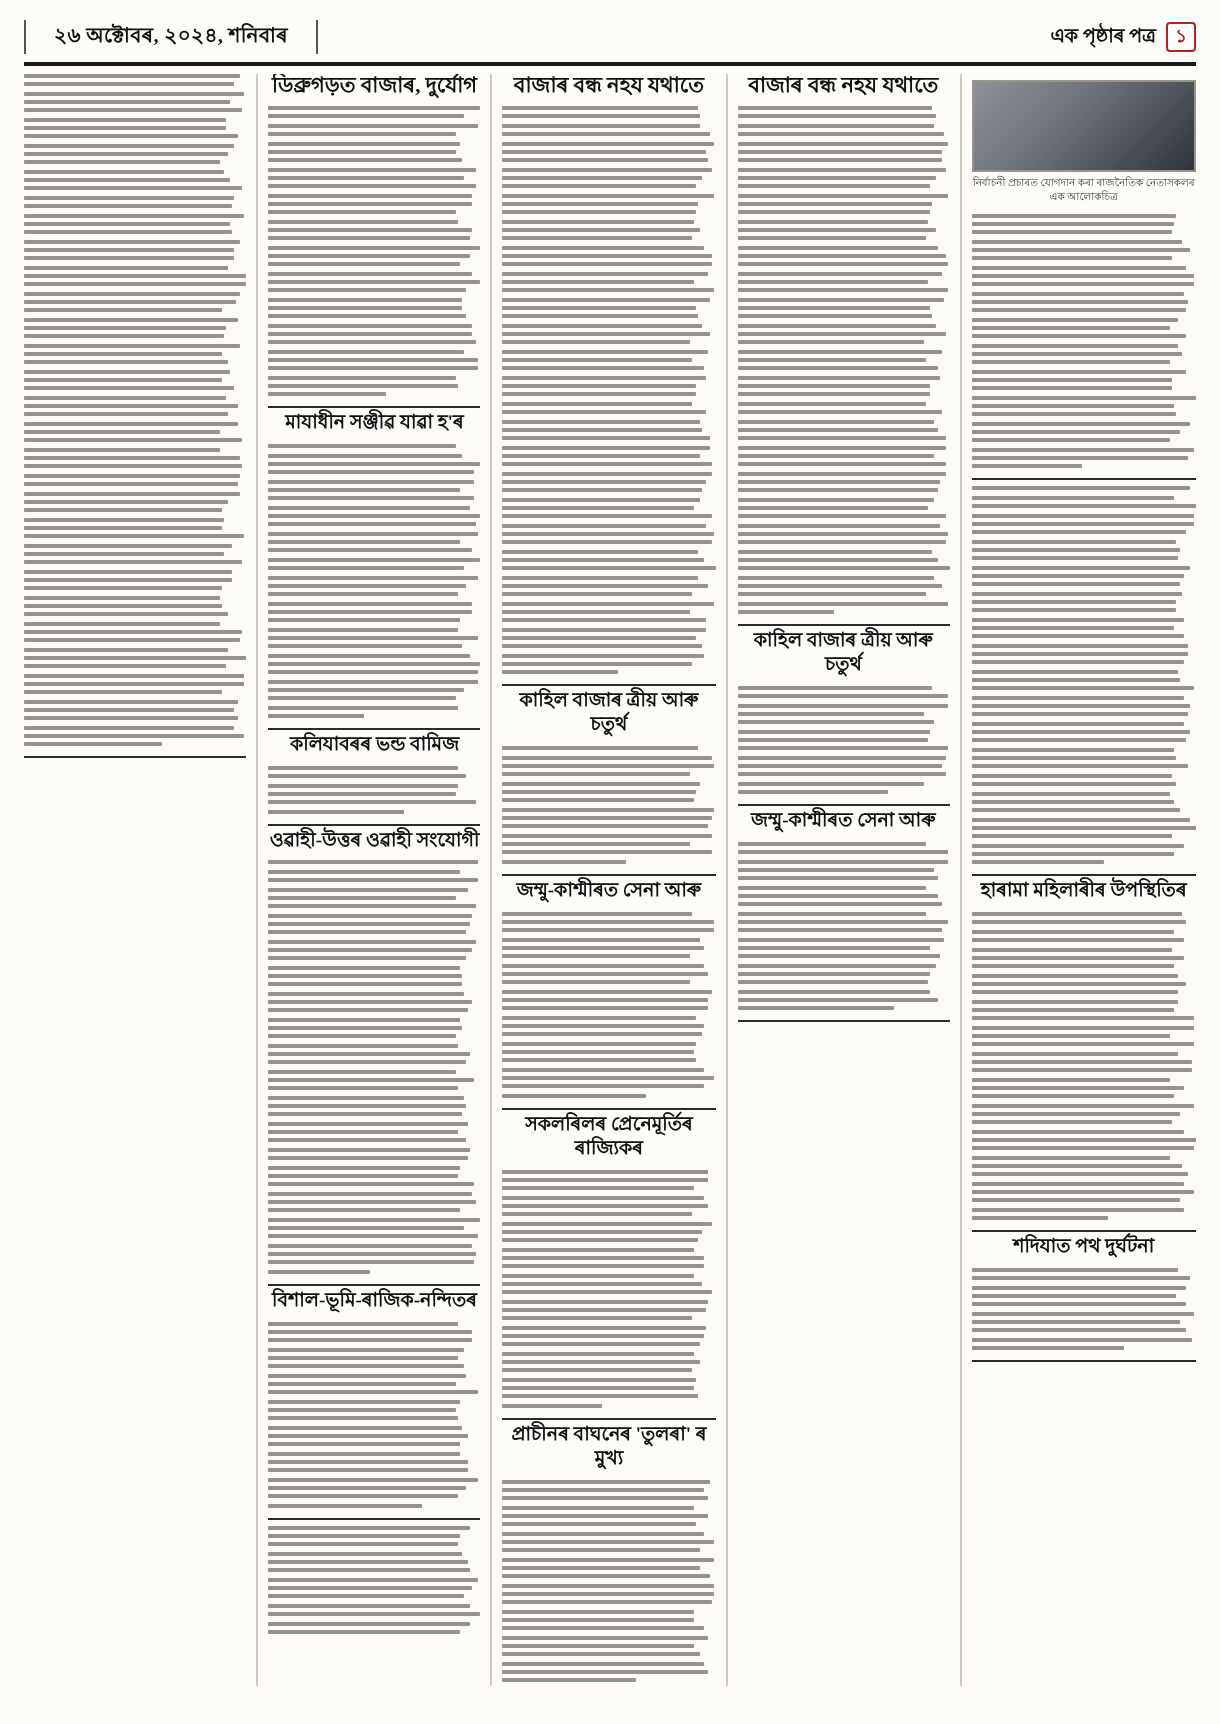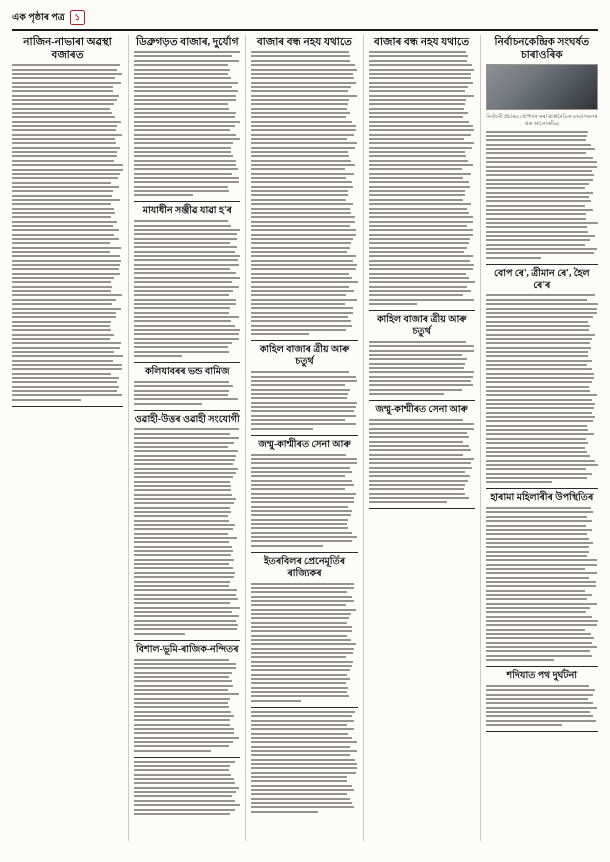--- a/index.html
+++ b/index.html
@@ -133,29 +133,29 @@
     margin-bottom: 4px;
     line-height: 1.3;
   }
 </style>
 </head>
 <body>
 
 <div class="page">
 
   <div class="masthead">
+    <div class="masthead-date">২৬ অক্টোবৰ, ২০২৪, শনিবাৰ</div>
     <div class="masthead-right">
       <div class="edition-label">এক পৃষ্ঠাৰ পত্ৰ</div>
       <div class="page-badge">১</div>
     </div>
   </div>
 
   <div class="columns">
     <div class="col">
-        <div class="headline h-main">নাজিন-নাভাৰা অৱস্থা বজাৰত</div>
         <div class="body">
           <div class="ln" style="width: 97.2685%;"></div>
           <div class="ln" style="width: 94.4261%;"></div>
           <div class="ln" style="width: 99.3503%;"></div>
           <div class="ln" style="width: 92.423%;"></div>
           <div class="ln" style="width: 97.827%;"></div>
           <div class="ln" style="width: 90.7312%;"></div>
           <div class="ln" style="width: 91.0307%;"></div>
           <div class="ln" style="width: 96.0079%;"></div>
           <div class="ln" style="width: 94.1535%;"></div>
@@ -518,21 +518,21 @@
           <div class="ln" style="width: 94.0873%;"></div>
           <div class="ln" style="width: 90.6247%;"></div>
           <div class="ln" style="width: 90.23%;"></div>
           <div class="ln" style="width: 91.038%;"></div>
           <div class="ln" style="width: 94.4852%;"></div>
           <div class="ln" style="width: 99.4163%;"></div>
           <div class="ln" style="width: 94.4549%;"></div>
           <div class="ln" style="width: 67.1686%;"></div>
         </div>
         <div class="rule-top"></div>
-        <div class="headline h-sub">ইতৰবিলৰ প্ৰেনেমূৰ্তিৰ ৰাজ্যিকৰ</div>
+        <div class="headline h-sub">সকলৰিলৰ প্ৰেনেমূৰ্তিৰ ৰাজ্যিকৰ</div>
         <div class="body">
           <div class="ln" style="width: 96.6892%;"></div>
           <div class="ln" style="width: 96.9128%;"></div>
           <div class="ln" style="width: 89.9915%;"></div>
           <div class="ln" style="width: 94.3914%;"></div>
           <div class="ln" style="width: 96.9396%;"></div>
           <div class="ln" style="width: 89.436%;"></div>
           <div class="ln" style="width: 98.4765%;"></div>
           <div class="ln" style="width: 93.454%;"></div>
           <div class="ln" style="width: 92.2171%;"></div>
@@ -550,20 +550,21 @@
           <div class="ln" style="width: 92.9685%;"></div>
           <div class="ln" style="width: 90.3309%;"></div>
           <div class="ln" style="width: 92.7216%;"></div>
           <div class="ln" style="width: 88.689%;"></div>
           <div class="ln" style="width: 91.0875%;"></div>
           <div class="ln" style="width: 89.9801%;"></div>
           <div class="ln" style="width: 91.7812%;"></div>
           <div class="ln" style="width: 46.7018%;"></div>
         </div>
         <div class="rule-top"></div>
+        <div class="headline h-sub">প্ৰাচীনৰ বাঘনেৰ 'তুলৰা' ৰ মুখ্য</div>
         <div class="body">
           <div class="ln" style="width: 98.026%;"></div>
           <div class="ln" style="width: 95.2055%;"></div>
           <div class="ln" style="width: 96.6435%;"></div>
           <div class="ln" style="width: 89.7777%;"></div>
           <div class="ln" style="width: 96.4428%;"></div>
           <div class="ln" style="width: 90.64%;"></div>
           <div class="ln" style="width: 95.1673%;"></div>
           <div class="ln" style="width: 99.263%;"></div>
           <div class="ln" style="width: 93.3336%;"></div>
@@ -684,21 +685,20 @@
           <div class="ln" style="width: 94.0873%;"></div>
           <div class="ln" style="width: 90.6247%;"></div>
           <div class="ln" style="width: 90.23%;"></div>
           <div class="ln" style="width: 91.038%;"></div>
           <div class="ln" style="width: 94.4852%;"></div>
           <div class="ln" style="width: 73.5408%;"></div>
         </div>
         <div class="rule-top"></div>
       </div>
     <div class="col">
-        <div class="headline h-main">নিৰ্বাচনকেন্দ্ৰিক সংঘৰ্ষত চাৰাওৰিক</div>
         <div class="photo"></div>
         <div class="caption">নিৰ্বাচনী প্ৰচাৰত যোগদান কৰা ৰাজনৈতিক নেতাসকলৰ এক আলোকচিত্ৰ</div>
         <div class="body">
           <div class="ln" style="width: 90.9074%;"></div>
           <div class="ln" style="width: 90.2931%;"></div>
           <div class="ln" style="width: 89.7652%;"></div>
           <div class="ln" style="width: 93.9333%;"></div>
           <div class="ln" style="width: 97.3189%;"></div>
           <div class="ln" style="width: 88.9144%;"></div>
           <div class="ln" style="width: 95.2697%;"></div>
@@ -720,21 +720,20 @@
           <div class="ln" style="width: 89.9782%;"></div>
           <div class="ln" style="width: 91.1356%;"></div>
           <div class="ln" style="width: 97.5247%;"></div>
           <div class="ln" style="width: 93.2241%;"></div>
           <div class="ln" style="width: 88.8127%;"></div>
           <div class="ln" style="width: 98.74%;"></div>
           <div class="ln" style="width: 96.837%;"></div>
           <div class="ln" style="width: 49.3247%;"></div>
         </div>
         <div class="rule-top"></div>
-        <div class="headline h-sub">বোপ ৰে', ত্ৰীমান ৰে', হৈল ৰে'ৰ</div>
         <div class="body">
           <div class="ln" style="width: 97.6089%;"></div>
           <div class="ln" style="width: 90.4093%;"></div>
           <div class="ln" style="width: 99.7514%;"></div>
           <div class="ln" style="width: 99.4152%;"></div>
           <div class="ln" style="width: 99.4219%;"></div>
           <div class="ln" style="width: 95.8473%;"></div>
           <div class="ln" style="width: 90.7329%;"></div>
           <div class="ln" style="width: 93.1046%;"></div>
           <div class="ln" style="width: 91.9159%;"></div>

